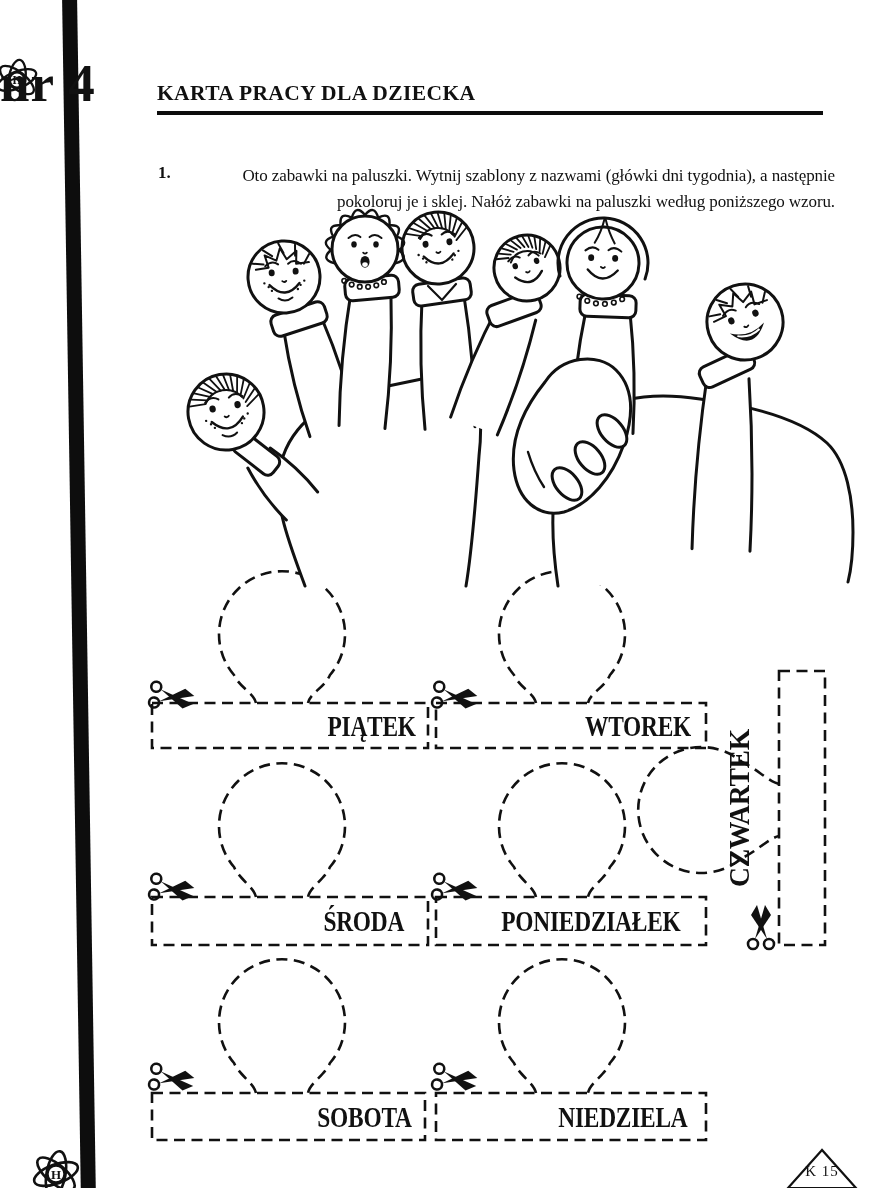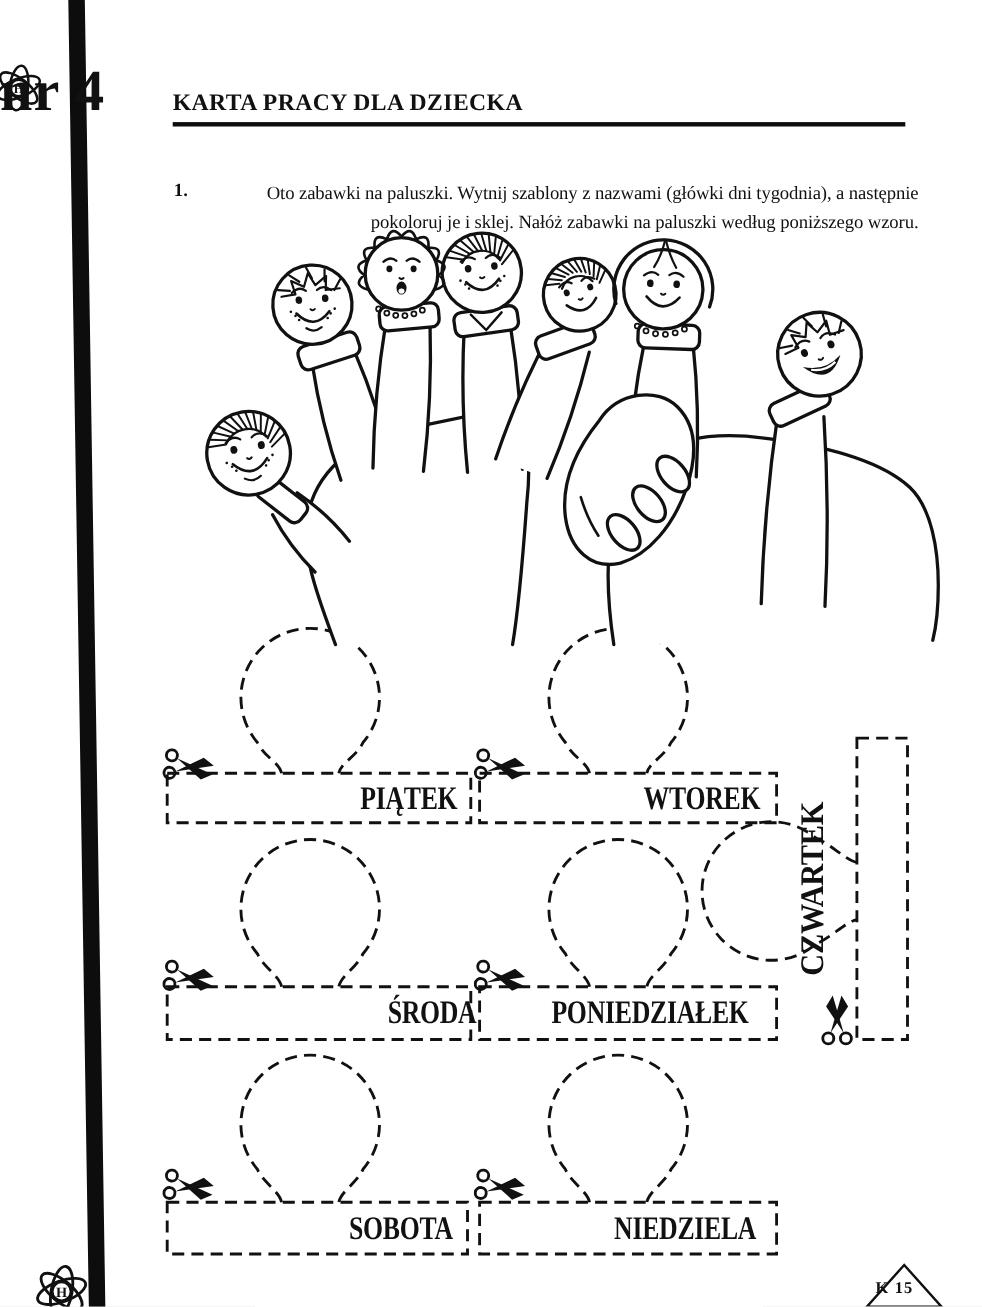--- a/index.html
+++ b/index.html
@@ -17,21 +17,21 @@
   
   #instr-no{left:158px;top:163px;font-size:17px;font-weight:bold;}
   #instr{left:185px;top:163px;width:650px;font-size:17px;line-height:26px;letter-spacing:-0.1px;}
   #instr .ln{white-space:nowrap;text-align:right;}
   
   .band-label{display:flex;align-items:center;justify-content:flex-end;font-weight:bold;
               font-size:30px;letter-spacing:-0.3px;}
   .band-label .t{display:inline-block;transform:scale(0.78,1);white-space:nowrap;}
   .band-label.vert .t{transform:rotate(-90deg) scale(0.92,1);}
   
-  #k-code{left:796px;top:1163px;width:52px;font-size:15px;font-weight:bold;letter-spacing:1px;}
+  #k-code{left:796px;top:1163px;width:52px;text-align:center;font-size:15px;font-weight:normal;letter-spacing:1px;}
   .logo-svg{display:block;}
   svg{display:block;}
 </style>
 </head>
 <body>
 
 <div id="page">
 
   <div id="gutter-bar" class="abs"></div>
 
@@ -307,21 +307,21 @@
         <path d="M 822,1150 L 788,1188 L 856,1188 Z" fill="none" stroke="#111" stroke-width="2.2"></path>
       </g>
   </svg>
 
   <div class="abs band-label" style="left:152px;top:703px;width:276px;height:45px">
     <span class="t">PIĄTEK</span>
     </div>
   <div class="abs band-label" style="left:436px;top:703px;width:270px;height:45px">
     <span class="t">WTOREK</span>
     </div>
-  <div class="abs band-label" style="left:169px;top:897px;width:276px;height:48px">
+  <div class="abs band-label" style="left:140px;top:897px;width:276px;height:48px">
     <span class="t">ŚRODA</span>
     </div>
   <div class="abs band-label" style="left:436px;top:897px;width:270px;height:48px">
     <span class="t">PONIEDZIAŁEK</span>
     </div>
   <div class="abs band-label vert" style="left:779px;top:671px;width:46px;height:274px">
     <span class="t">CZWARTEK</span>
     </div>
   <div class="abs band-label" style="left:152px;top:1093px;width:273px;height:47px">
     <span class="t">SOBOTA</span>

